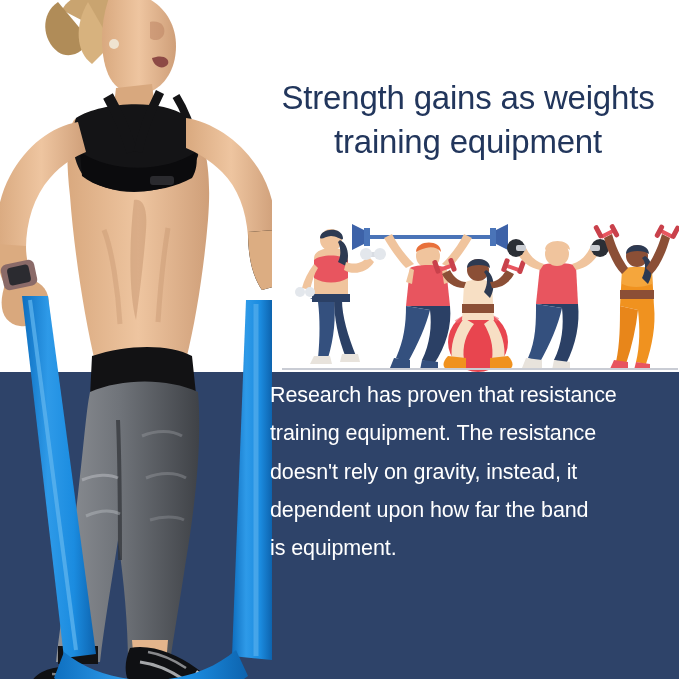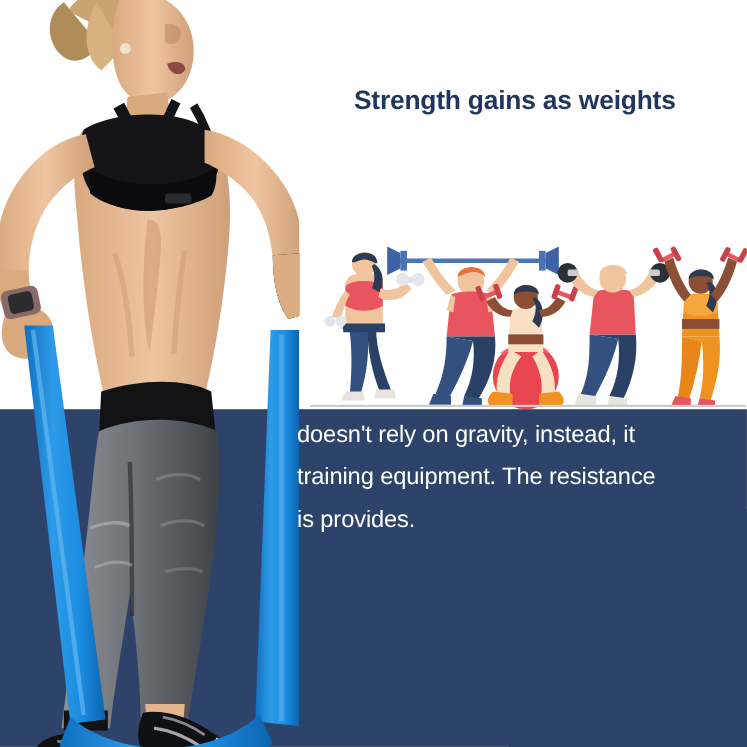--- a/index.html
+++ b/index.html
@@ -20,22 +20,22 @@
   .navy-panel{
     position:absolute;left:0;top:372px;width:679px;height:307px;
     background:#2e4369;
   }
 
   
   .headline{
     position:absolute;left:262px;top:76px;width:412px;
     text-align:center;
     color:#22365c;
-    font-size:24px;
-    font-weight:bold;
+    font-size:33px;
+    font-weight:normal;
     line-height:1.32;
     letter-spacing:-0.2px;
   }
 
   
   .bodycopy{
     position:absolute;left:270px;top:376px;width:404px;
     color:#ffffff;
     font-size:21.5px;
     line-height:1.78;
@@ -173,20 +173,21 @@
         <path d="M64 652 C 110 690 190 690 236 650 L 248 676 C 196 716 106 716 54 678 Z" fill="url(#bandGrad)" class="band"></path>
 
         <path d="M30 300 L 76 650" stroke="#5fb4ee" stroke-width="4" fill="none" opacity="0.75"></path>
         <path d="M256 304 L 256 656" stroke="#5fb4ee" stroke-width="5" fill="none" opacity="0.6"></path>
       </g>
     </svg>
   </div>
 
   <div class="headline">
     <div>Strength gains as weights</div>
+    <div>training equipment</div>
   </div>
 
   <div class="figures">
     <svg width="399" height="150" viewBox="0 0 399 150">
 
       <g>
 
         <path d="M30 76 L 54 76 C 56 96 54 116 48 136 L 38 136 C 40 116 40 96 38 80 Z" fill="#34507e"></path>
         <path d="M30 76 L 54 76 C 54 96 58 116 66 136 L 76 134 C 68 114 62 94 62 78 Z" fill="#2b4065"></path>
         <path d="M34 134 L 50 134 L 52 142 L 30 142 Z" fill="#e8e3dc"></path>
@@ -328,18 +329,20 @@
           <rect x="380" y="10" width="14" height="4" rx="2" fill="#e8555f" transform="rotate(28 387 12)"></rect>
           <rect x="377" y="2" width="5" height="14" rx="2" fill="#c9414b" transform="rotate(28 379 9)"></rect>
           <rect x="393" y="3" width="5" height="14" rx="2" fill="#c9414b" transform="rotate(28 395 10)"></rect>
         </g>
       </g>
     </svg>
   </div>
   <div class="ground"></div>
 
   <div class="bodycopy">
+    <div>Research has proven that resistance</div>
+    <div>training equipment. The resistance</div>
     <div>doesn't rely on gravity, instead, it</div>
-    <div>training equipment. The resistance</div>
-    <div>is provides.</div>
+    <div>dependent upon how far the band</div>
+    <div>is equipment.</div>
   </div>
 
 </div>
 
 </body></html>

